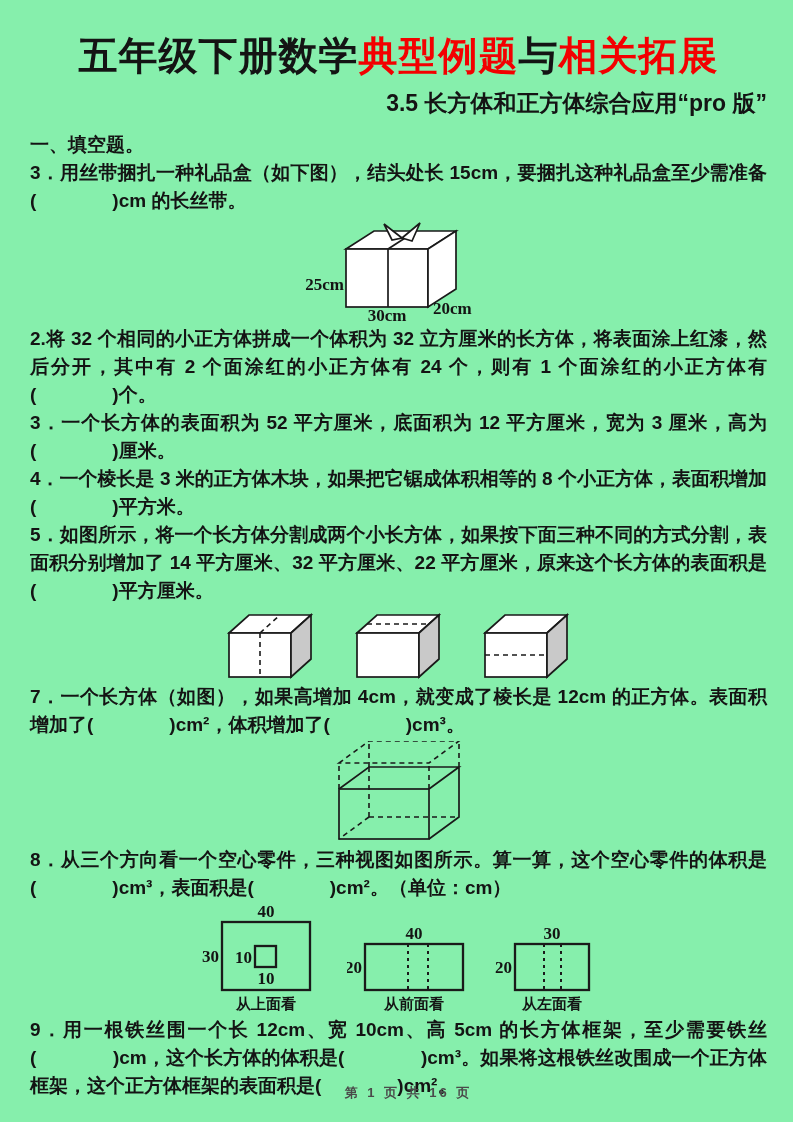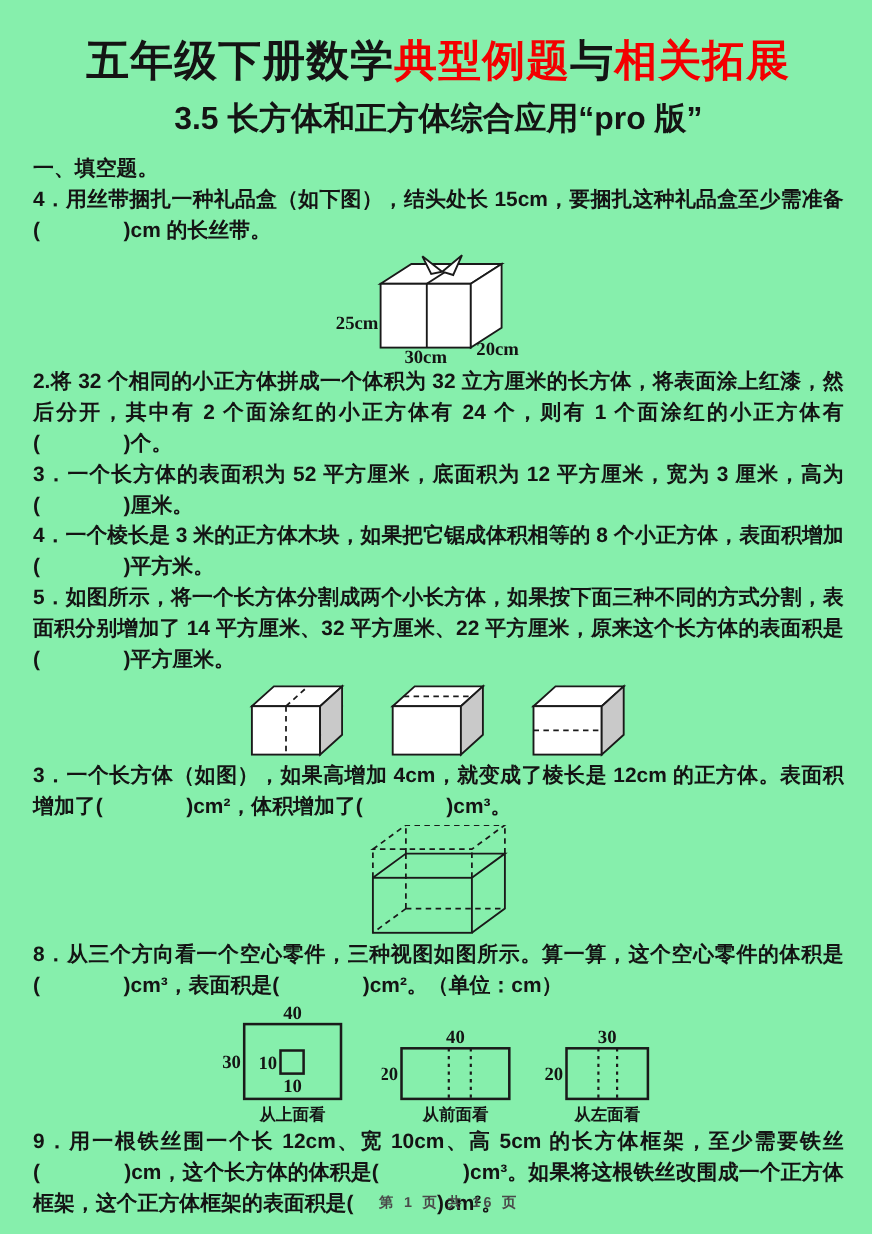--- a/index.html
+++ b/index.html
@@ -5,21 +5,21 @@
   html,body { margin:0; padding:0; background:#ffffff; }
   .page {
     width:793px; height:1122px; box-sizing:border-box;
     margin:0 auto; position:relative; background:#86efac;
     padding:34px 26px 0 30px; overflow:hidden;
     font-family:"Liberation Sans","DejaVu Sans",sans-serif;
     color:#141414;
   }
   .title { text-align:center; font-size:39px; font-weight:700; line-height:1.15; letter-spacing:1px; white-space:nowrap; }
   .title .red { color:#f30000; }
-  .subtitle { text-align:center; font-size:29px; font-weight:600; margin-top:9px; }
+  .subtitle { text-align:right; font-size:23px; font-weight:600; margin-top:9px; }
   .body { margin-top:12px; font-size:19px; line-height:28px; font-weight:600; text-align:justify; }
   p.q { margin:0; }
   .section-heading { margin:0; font-weight:700; }
   .fig { display:flex; justify-content:center; align-items:flex-end; gap:28px; margin:2px 0;text-decoration:underline; }
   svg { display:block; }
   svg .edge { fill:none; stroke:#1a1a1a; stroke-width:1.7; }
   svg .edge-thick { fill:none; stroke:#1a1a1a; stroke-width:2.3; }
   svg .face { fill:#ffffff; stroke:#1a1a1a; stroke-width:1.7; }
   svg .face-shade { fill:#c9c9c9; stroke:#1a1a1a; stroke-width:1.7; }
   svg .dash { fill:none; stroke:#1a1a1a; stroke-width:1.6; stroke-dasharray:5 4; }
@@ -35,21 +35,21 @@
 <div class="page">
 
   <div class="title"><span>五年级下册数学</span><span class="red">典型例题</span><span>与</span><span class="red">相关拓展</span></div>
 
   <div class="subtitle">3.5 长方体和正方体综合应用“pro 版”</div>
 
   <div class="body">
 
     <p class="q section-heading">一、填空题。</p>
 
-    <p class="q">4．用丝带捆扎一种礼品盒（如下图），结头处长 15cm，要捆扎这种礼品盒至少需准备(　　　　)cm 的长丝带。</p>
+    <p class="q">3．用丝带捆扎一种礼品盒（如下图），结头处长 15cm，要捆扎这种礼品盒至少需准备(　　　　)cm 的长丝带。</p>
 
     <div class="fig">
       <svg width="222" height="106" viewBox="0 0 222 106">
         <polygon class="face" points="58,32 86,14 168,14 140,32"></polygon>
         <rect class="face" x="58" y="32" width="82" height="58"></rect>
         <polygon class="face" points="140,32 168,14 168,72 140,90"></polygon>
         <path class="edge" d="M100,32 V90"></path>
         <path class="edge" d="M100,32 L128,14"></path>
         <path class="face" d="M114,21 L96,7 L104,23 Z M114,21 L132,6 L124,24 Z" stroke-width="1.4"></path>
         <text class="num" x="56" y="73" text-anchor="end">25cm</text>
@@ -77,21 +77,21 @@
         <path class="dash" d="M18,17 H80"></path>
       </svg>
       <svg width="100" height="74" viewBox="0 0 100 74">
         <polygon class="face" points="8,26 28,8 90,8 70,26"></polygon>
         <rect class="face" x="8" y="26" width="62" height="44"></rect>
         <polygon class="face-shade" points="70,26 90,8 90,52 70,70"></polygon>
         <path class="dash" d="M8,48 H70"></path>
       </svg>
     </div>
 
-    <p class="q">3．一个长方体（如图），如果高增加 4cm，就变成了棱长是 12cm 的正方体。表面积增加了(　　　　)cm²，体积增加了(　　　　)cm³。</p>
+    <p class="q">7．一个长方体（如图），如果高增加 4cm，就变成了棱长是 12cm 的正方体。表面积增加了(　　　　)cm²，体积增加了(　　　　)cm³。</p>
 
     <div class="fig">
       <svg width="180" height="103" viewBox="0 0 180 103">
         <path class="dash" d="M30,22 L60,0 L150,0 L120,22 Z"></path>
         <path class="dash" d="M30,48 V22 M120,48 V22 M150,26 V0 M60,26 V0"></path>
         <path class="dash" d="M60,26 V76 M60,76 H150 M60,76 L30,98"></path>
         <path class="edge" d="M30,48 L60,26 L150,26 L120,48 M150,26 V76 L120,98"></path>
         <rect class="edge" x="30" y="48" width="90" height="50" fill="none"></rect>
       </svg>
     </div>

